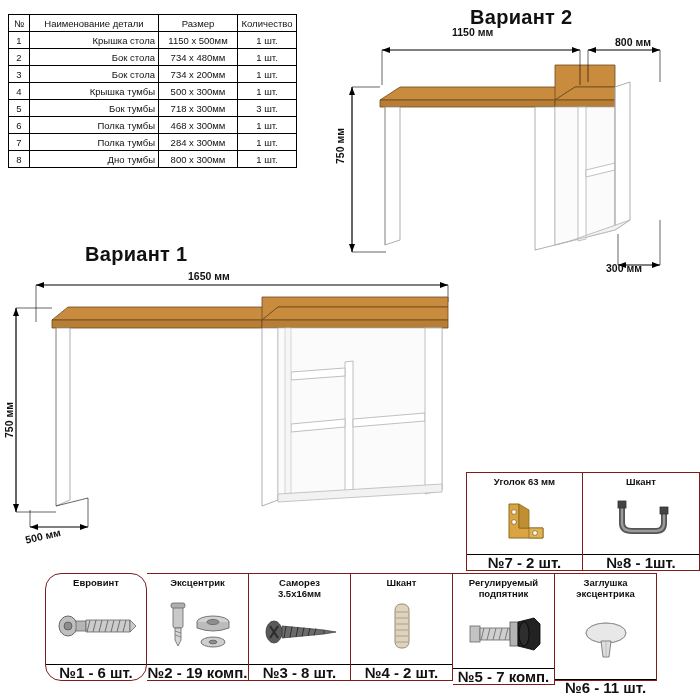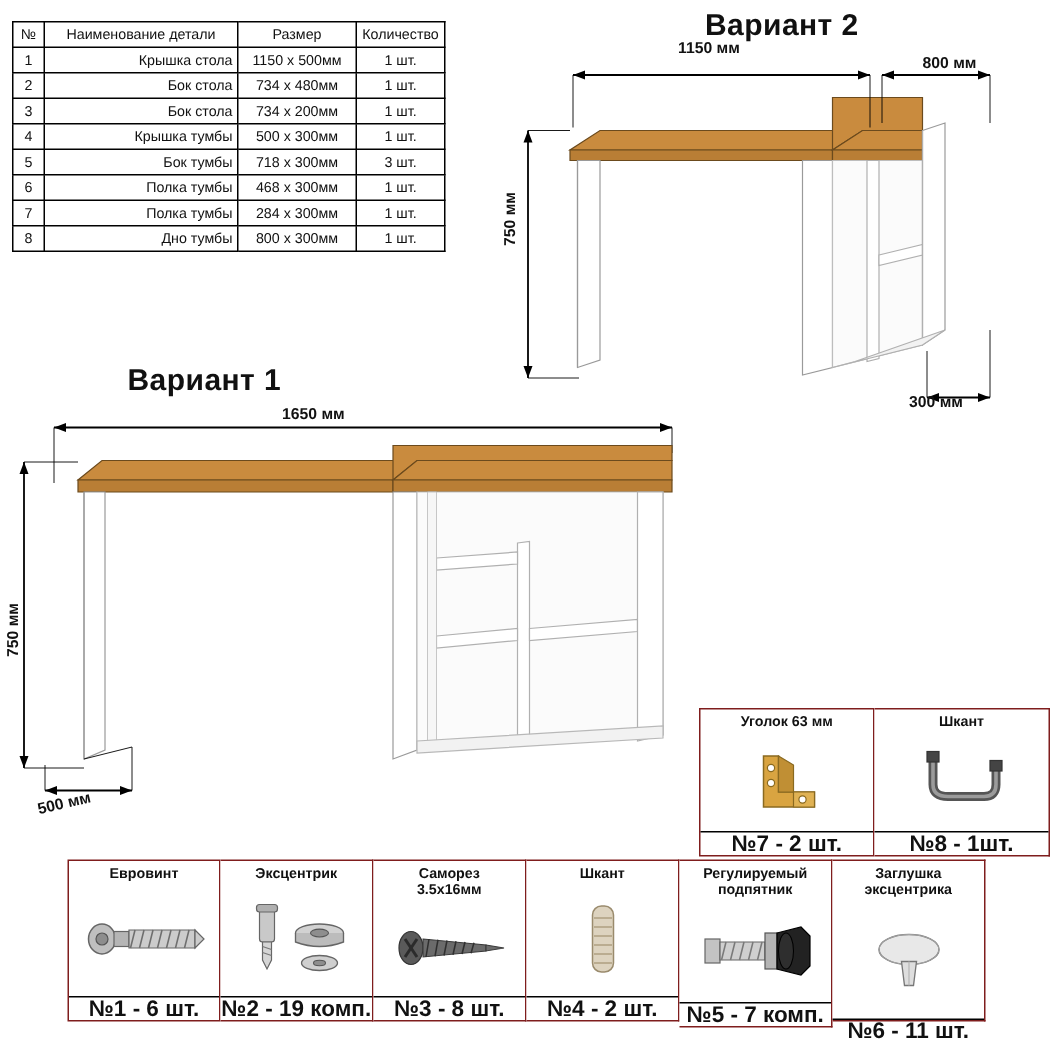--- a/index.html
+++ b/index.html
@@ -245,21 +245,21 @@
         <rect x="12" y="4" width="8" height="7" fill="#444" stroke="#333" stroke-width="0.8"></rect>
         <rect x="54" y="10" width="8" height="7" fill="#444" stroke="#333" stroke-width="0.8"></rect>
       </svg>
     </div>
     <div class="hwqty">№8 - 1шт.</div>
   </div>
 </div>
 
 <div class="abs hwrow" style="left:45px;top:573px;">
 
-  <div class="hwbox" style="width:102px;height:108px;">
+  <div class="hwbox" style="width:102px;height:108px;border-radius:16px;">
     <div class="hwtitle">Евровинт</div>
     <div class="hwart">
       <svg width="84" height="44" viewBox="0 0 84 44">
         <ellipse cx="14" cy="22" rx="9" ry="10" fill="#bfbfbf" stroke="#666" stroke-width="1"></ellipse>
         <circle cx="14" cy="22" r="4" fill="#8d8d8d" stroke="#555" stroke-width="0.8"></circle>
         <rect x="22" y="17" width="10" height="10" fill="#b5b5b5" stroke="#666" stroke-width="0.8"></rect>
         <path d="M32,16 L76,16 L76,28 L32,28 Z" fill="#cccccc" stroke="#666" stroke-width="0.8"></path>
         <g stroke="#6e6e6e" stroke-width="1">
           <line x1="36" y1="16" x2="33" y2="28"></line>
             <line x1="42" y1="16" x2="39" y2="28"></line>

